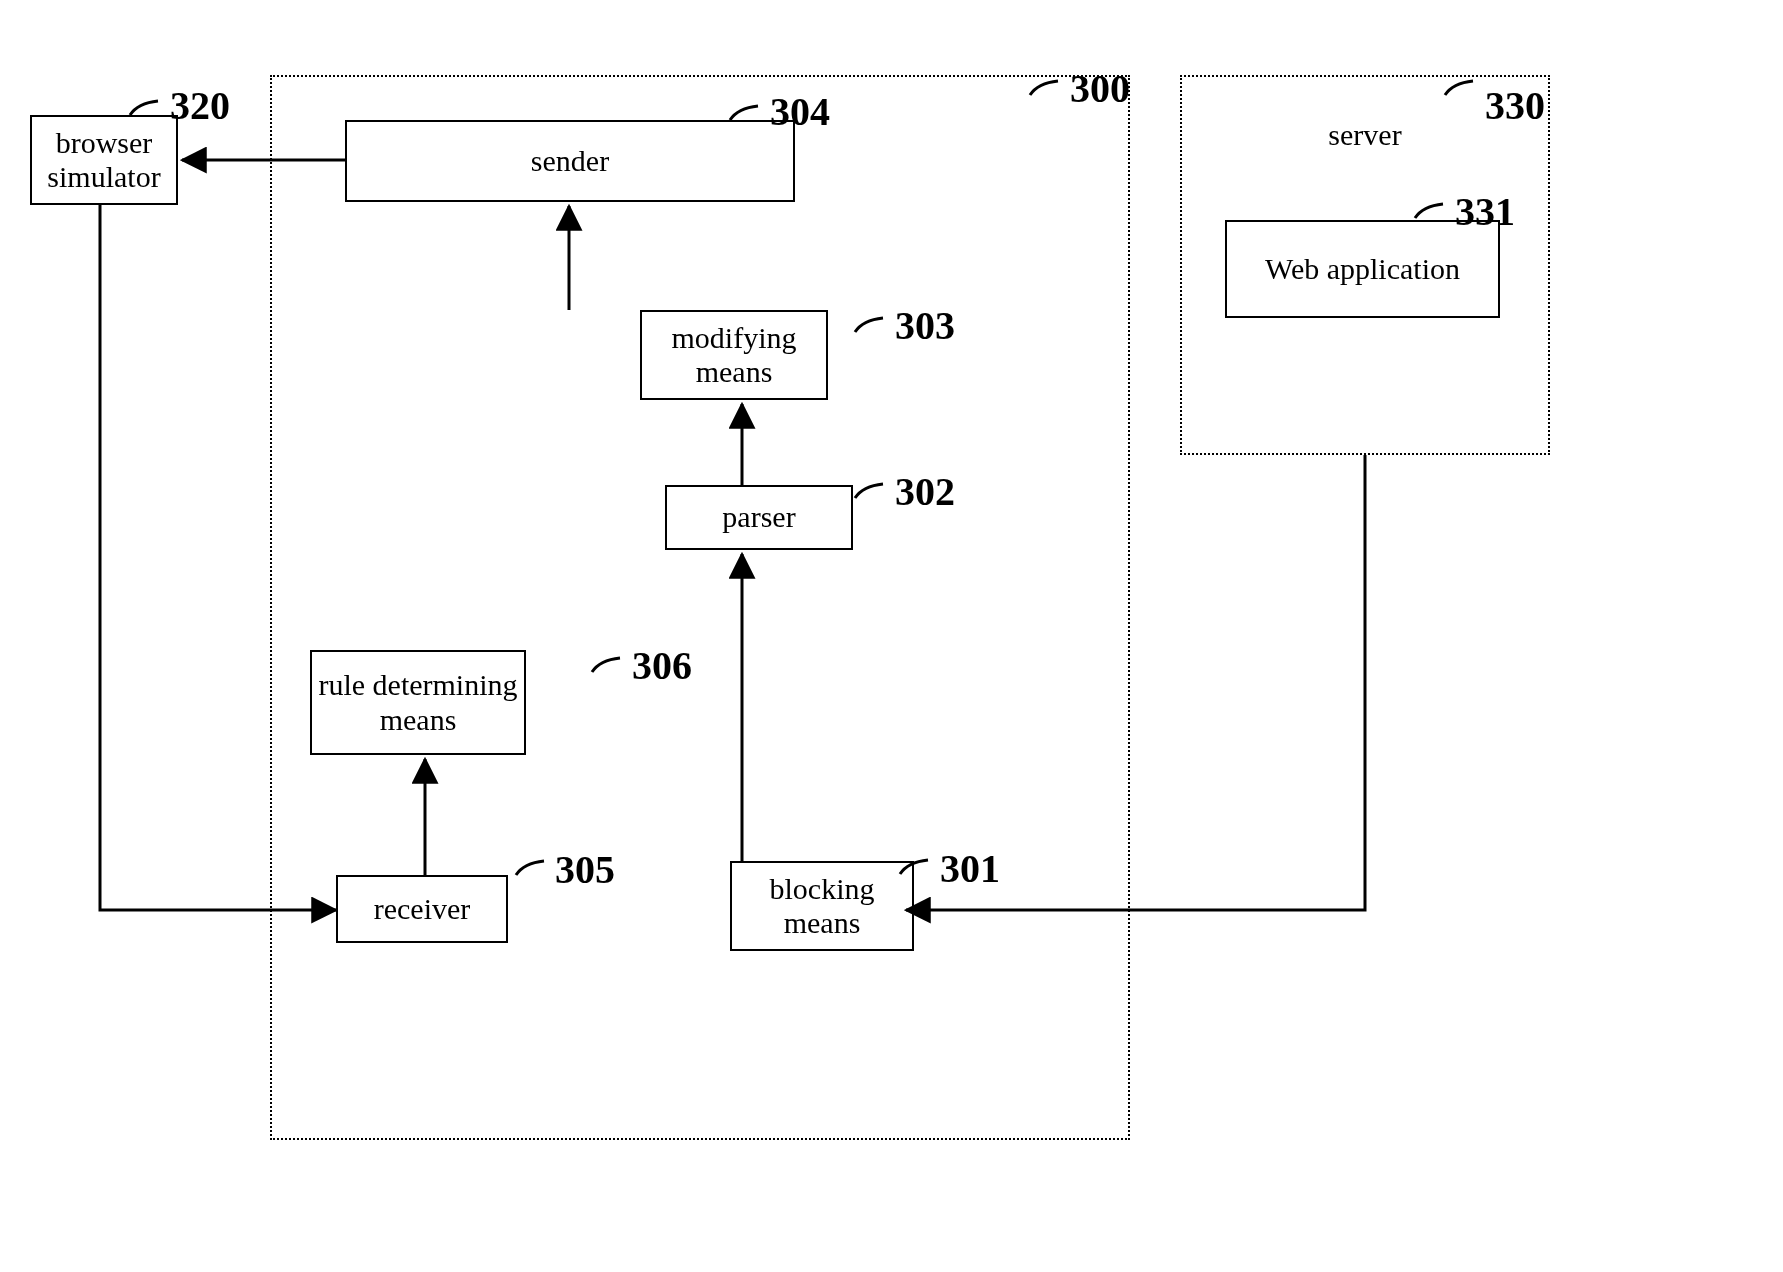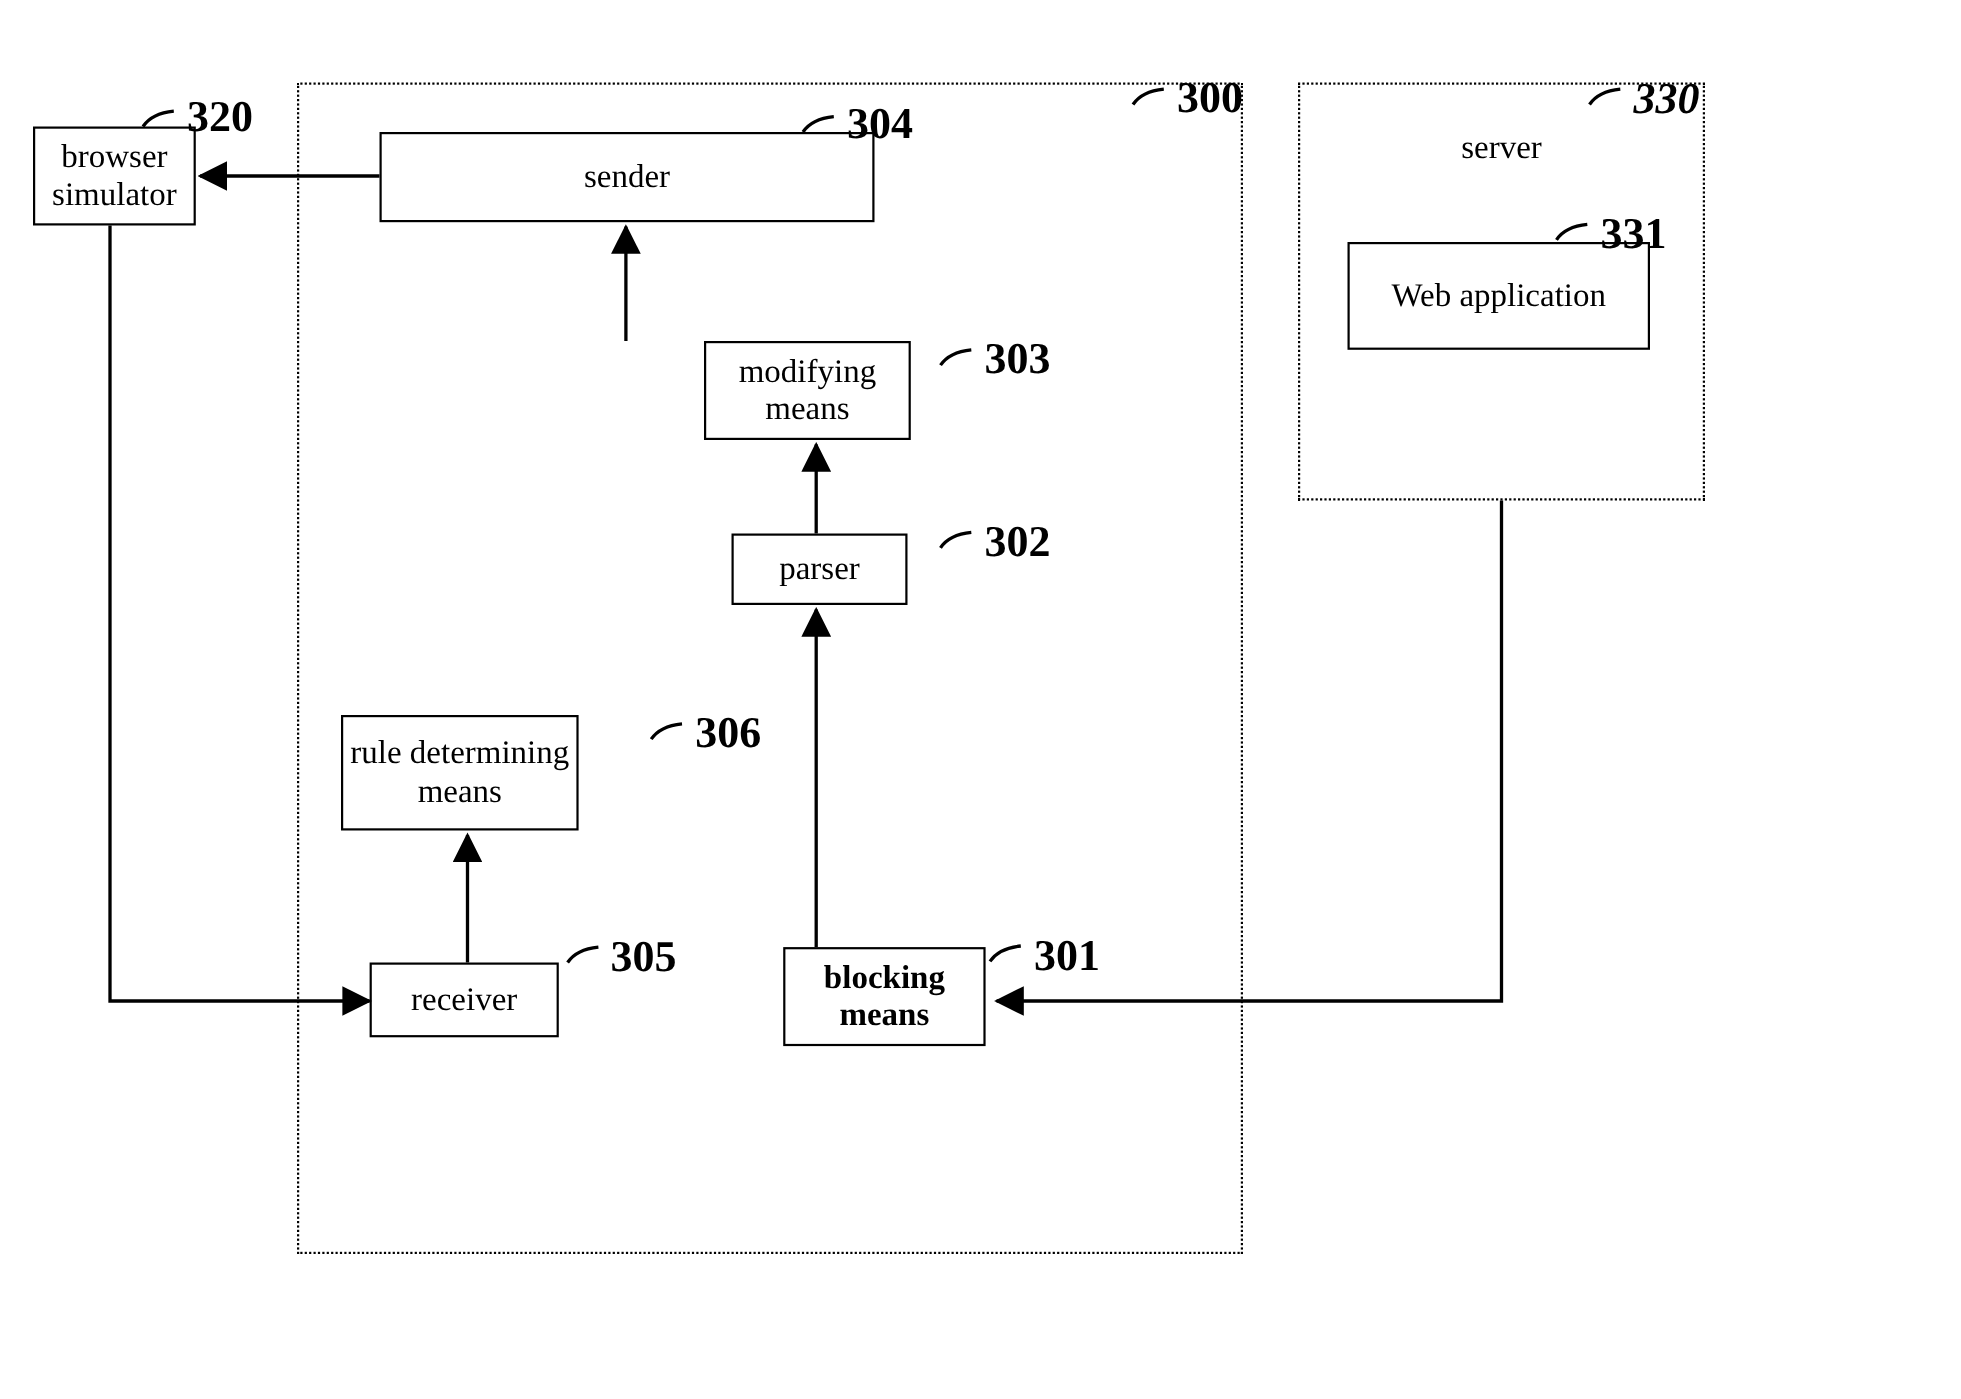--- a/index.html
+++ b/index.html
@@ -59,43 +59,43 @@
   <div class="dashed-container" style="left:1180px; top:75px; width:370px; height:380px;"></div>
 
   <div class="box" style="left:30px; top:115px; width:148px; height:90px; white-space:pre;">browser
 simulator</div>
 
   <div class="box" style="left:345px; top:120px; width:450px; height:82px;">sender</div>
 
   <div class="box" style="left:640px; top:310px; width:188px; height:90px; white-space:pre;">modifying
 means</div>
 
-  <div class="box" style="left:665px; top:485px; width:160px; height:65px;">parser</div>
+  <div class="box" style="left:665px; top:485px; width:188px; height:65px;">parser</div>
 
   <div class="box" style="left:310px; top:650px; width:216px; height:105px; white-space:pre;">rule determining
 means</div>
 
   <div class="box" style="left:336px; top:875px; width:172px; height:68px;">receiver</div>
 
-  <div class="box" style="left:712px; top:861px; width:184px; height:90px; white-space:pre;font-weight:bold;">blocking
+  <div class="box" style="left:730px; top:861px; width:184px; height:90px; white-space:pre;">blocking
 means</div>
 
   <div class="box" style="left:1225px; top:220px; width:275px; height:98px;">Web application</div>
 
   <div style="position:absolute; left:1180px; top:118px; width:370px; font-size:30px; text-align:center;">server</div>
 
   <div class="ref-label" style="left:170px; top:82px;">320</div>
   <div class="ref-label" style="left:770px; top:88px;">304</div>
   <div class="ref-label" style="left:895px; top:302px;">303</div>
   <div class="ref-label" style="left:895px; top:468px;">302</div>
   <div class="ref-label" style="left:632px; top:642px;">306</div>
   <div class="ref-label" style="left:555px; top:846px;">305</div>
   <div class="ref-label" style="left:940px; top:845px;">301</div>
   <div class="ref-label" style="left:1070px; top:65px;">300</div>
-  <div class="ref-label" style="left:1485px; top:66px;font-style:italic;">330</div>
+  <div class="ref-label" style="left:1485px; top:82px;">330</div>
   <div class="ref-label" style="left:1455px; top:188px;">331</div>
 
   <svg class="overlay" viewBox="0 0 1783 1272">
     <defs>
       <marker id="ah" viewBox="0 0 12 12" refX="11" refY="6" markerWidth="9" markerHeight="9" orient="auto">
         <path d="M0,0 L12,6 L0,12 z" fill="#000"></path>
       </marker>
     </defs>
 
     <line class="conn" x1="345" y1="160" x2="182" y2="160" marker-end="url(#ah)"></line>

